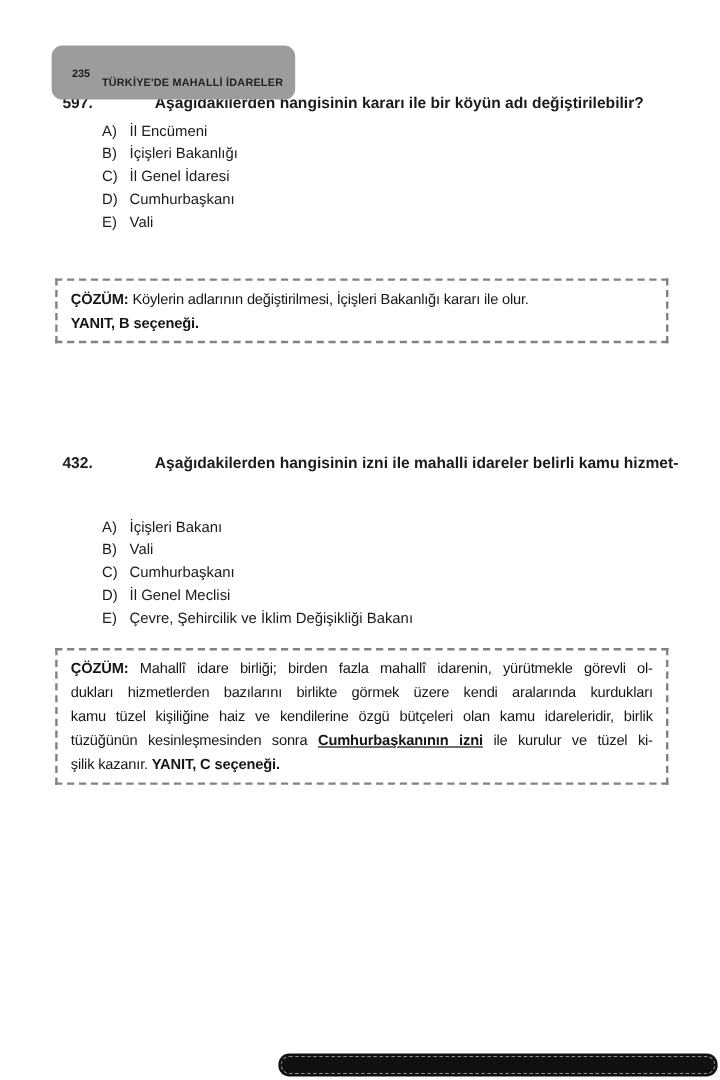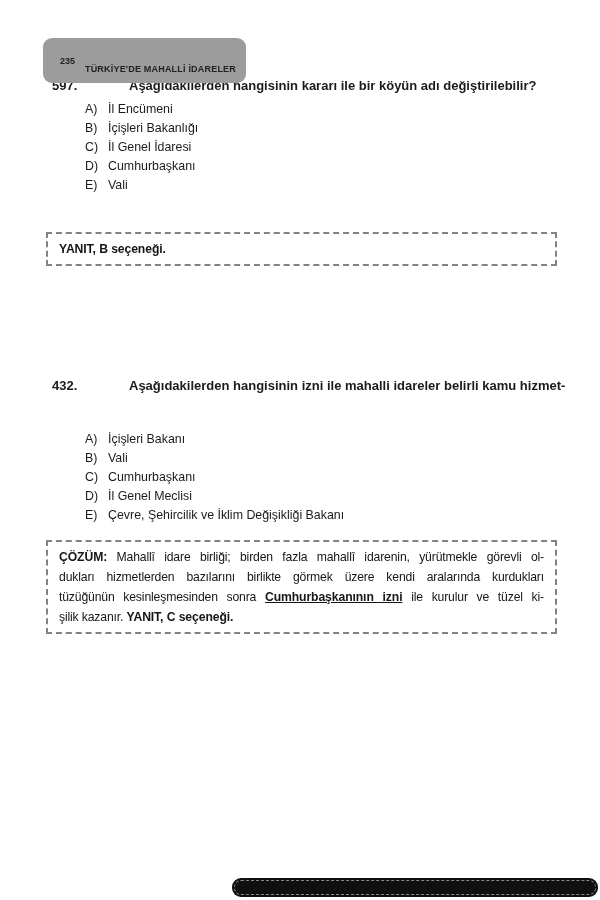--- a/index.html
+++ b/index.html
@@ -106,20 +106,23 @@
       <span class="opt-text">Cumhurbaşkanı</span>
     </div>
     <div class="opt">
       <span class="opt-letter">E)</span>
       <span class="opt-text">Vali</span>
     </div>
   </div>
 
   <div class="solution" style="top:232px;">
     <div class="sol-line">
+      <strong>ÇÖZÜM:</strong><span> Köylerin adlarının değiştirilmesi, İçişleri Bakanlığı kararı ile olur.</span>
+    </div>
+    <div class="sol-line">
       <strong>YANIT, B seçeneği.</strong>
     </div>
   </div>
 
   <div class="question" style="top:376px;">
     <div class="q-row">
       <div class="q-num">432.</div>
       <div class="q-lines">
         <div>Aşağıdakilerden hangisinin izni ile mahalli idareler belirli kamu hizmet-</div>
       </div>
@@ -149,20 +152,23 @@
   </div>
 
   <div class="solution" style="top:540px;">
     <div class="sol-line just">
       <strong>ÇÖZÜM:</strong><span> Mahallî idare birliği; birden fazla mahallî idarenin, yürütmekle görevli ol-</span>
     </div>
     <div class="sol-line just">
       <span>dukları hizmetlerden bazılarını birlikte görmek üzere kendi aralarında kurdukları</span>
     </div>
     <div class="sol-line just">
+      <span>kamu tüzel kişiliğine haiz ve kendilerine özgü bütçeleri olan kamu idareleridir, birlik</span>
+    </div>
+    <div class="sol-line just">
       <span>tüzüğünün kesinleşmesinden sonra </span><strong class="u">Cumhurbaşkanının izni</strong><span> ile kurulur ve tüzel ki-</span>
     </div>
     <div class="sol-line">
       <span>şilik kazanır. </span><strong>YANIT, C seçeneği.</strong>
     </div>
   </div>
 
   <div class="footer-bar">
     <div class="footer-bar-inner"></div>
   </div>

